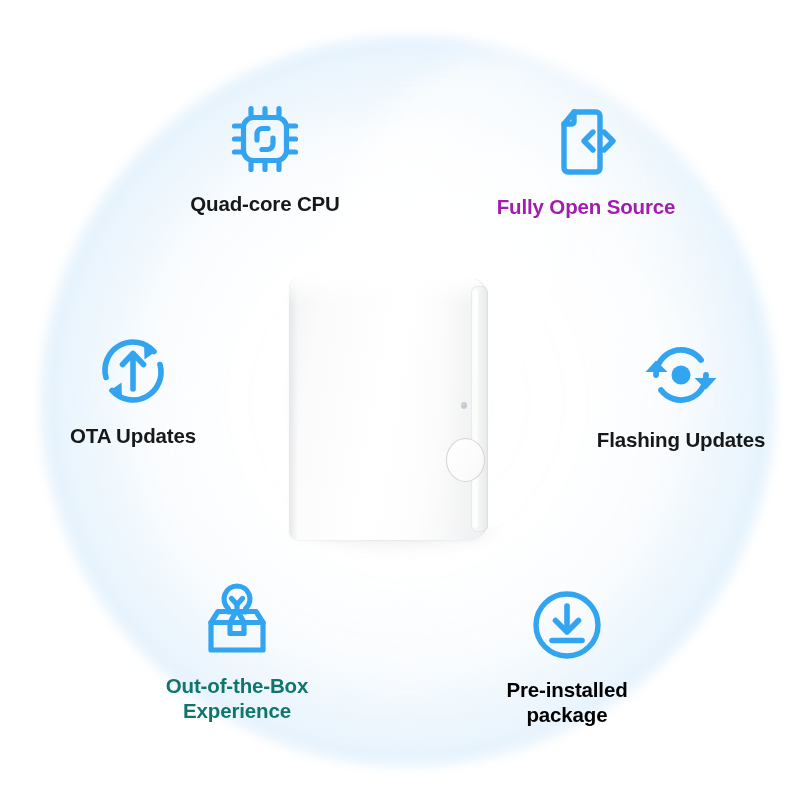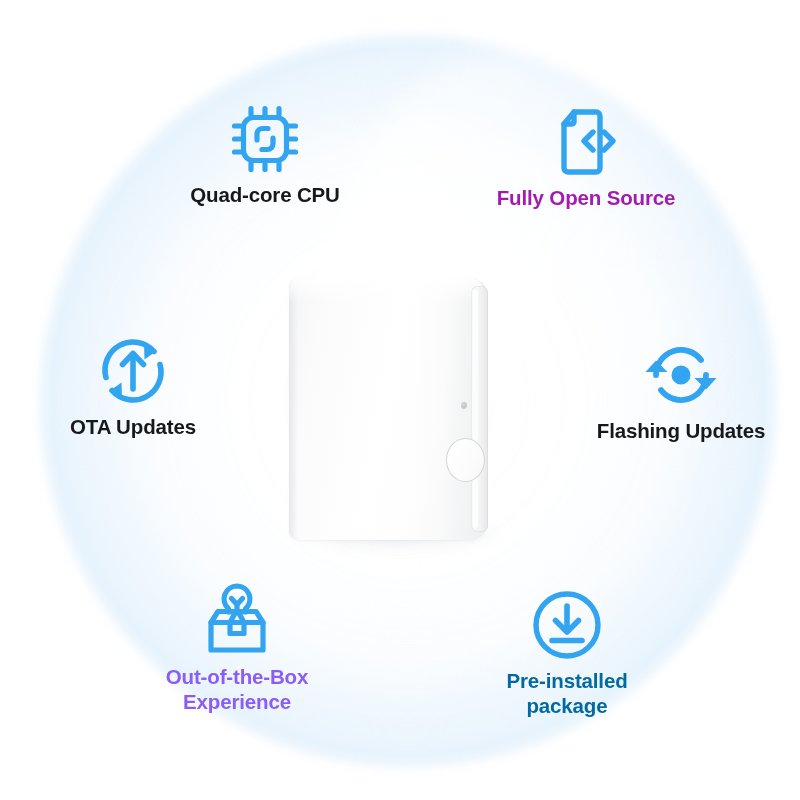--- a/index.html
+++ b/index.html
@@ -217,20 +217,21 @@
     flex-direction: column;
     align-items: center;
     width: 240px;
     margin-left: -120px;
   }
   .feature .ficon {
     display: block;
     line-height: 0;
   }
   .feature .flabel {
+    margin-top: 9px;
     font-family: "Liberation Sans", sans-serif;
     font-weight: bold;
     font-size: 20.5px;
     line-height: 25px;
     color: #17181a;
     text-align: center;
     letter-spacing: -0.15px;
     white-space: pre-line;
   }
 
@@ -335,32 +336,32 @@
           <path d="M43 8a13 13 0 0 1 8.5 22.8V34h-17v-3.2A13 13 0 0 1 43 8z"></path>
           <path d="M37.5 20.5L43 26.5l5.5-6"></path>
           <path d="M43 26.5V34"></path>
           <path d="M17 44.5h52V72H17z"></path>
           <path d="M17 44.5l7-11h18l-6 11"></path>
           <path d="M69 44.5l-7-11H44l6 11"></path>
           <path d="M36 44.5v11h14v-11"></path>
         </g>
       </svg>
     </span>
-    <div class="flabel" style="color: #8b5cf6;">Out-of-the-Box
+    <div class="flabel" style="color: #0f766e;">Out-of-the-Box
 Experience</div>
   </div>
 
   <div class="feature" id="feat-package">
     <span class="ficon">
       <svg width="86" height="86" viewBox="0 0 86 86" fill="none">
         <circle cx="43" cy="43" r="31" fill="none" stroke="#32A4F0" stroke-width="5.4"></circle>
         <g fill="none" stroke="#32A4F0" stroke-width="5.6" stroke-linecap="round" stroke-linejoin="round">
           <path d="M43 24v23"></path>
           <path d="M31.5 38.5L43 50l11.5-11.5"></path>
           <path d="M28 58.5h30"></path>
         </g>
       </svg>
     </span>
-    <div class="flabel" style="color: #0369a1;">Pre-installed
+    <div class="flabel" style="color: #000000;">Pre-installed
 package</div>
   </div>
 
 </div>
 
 </body></html>

